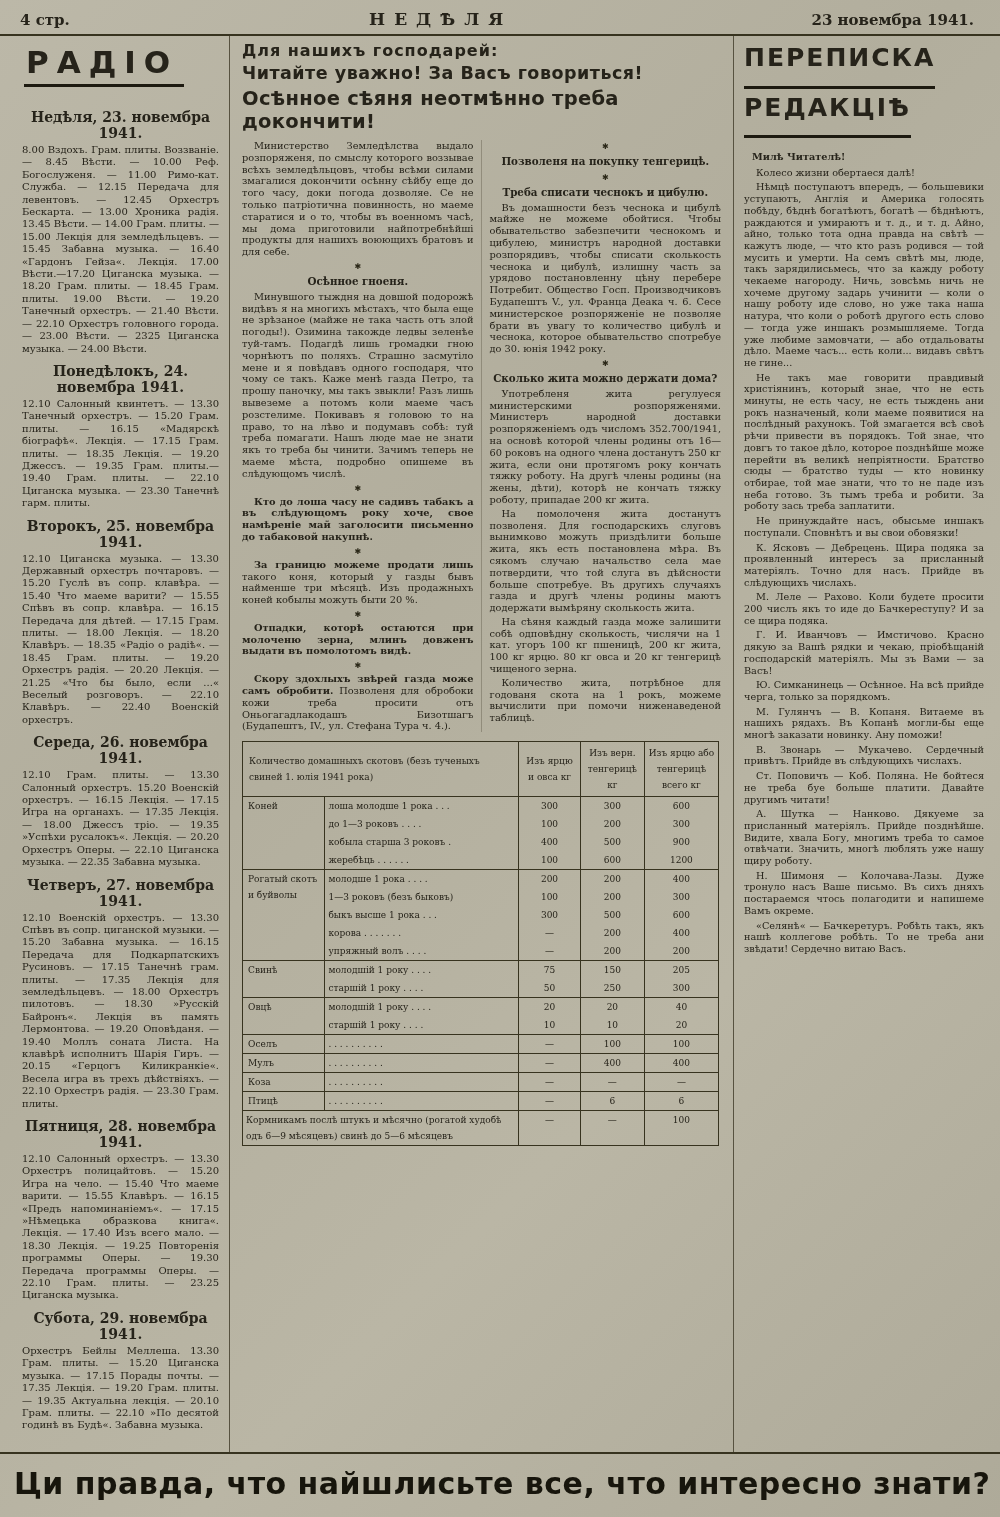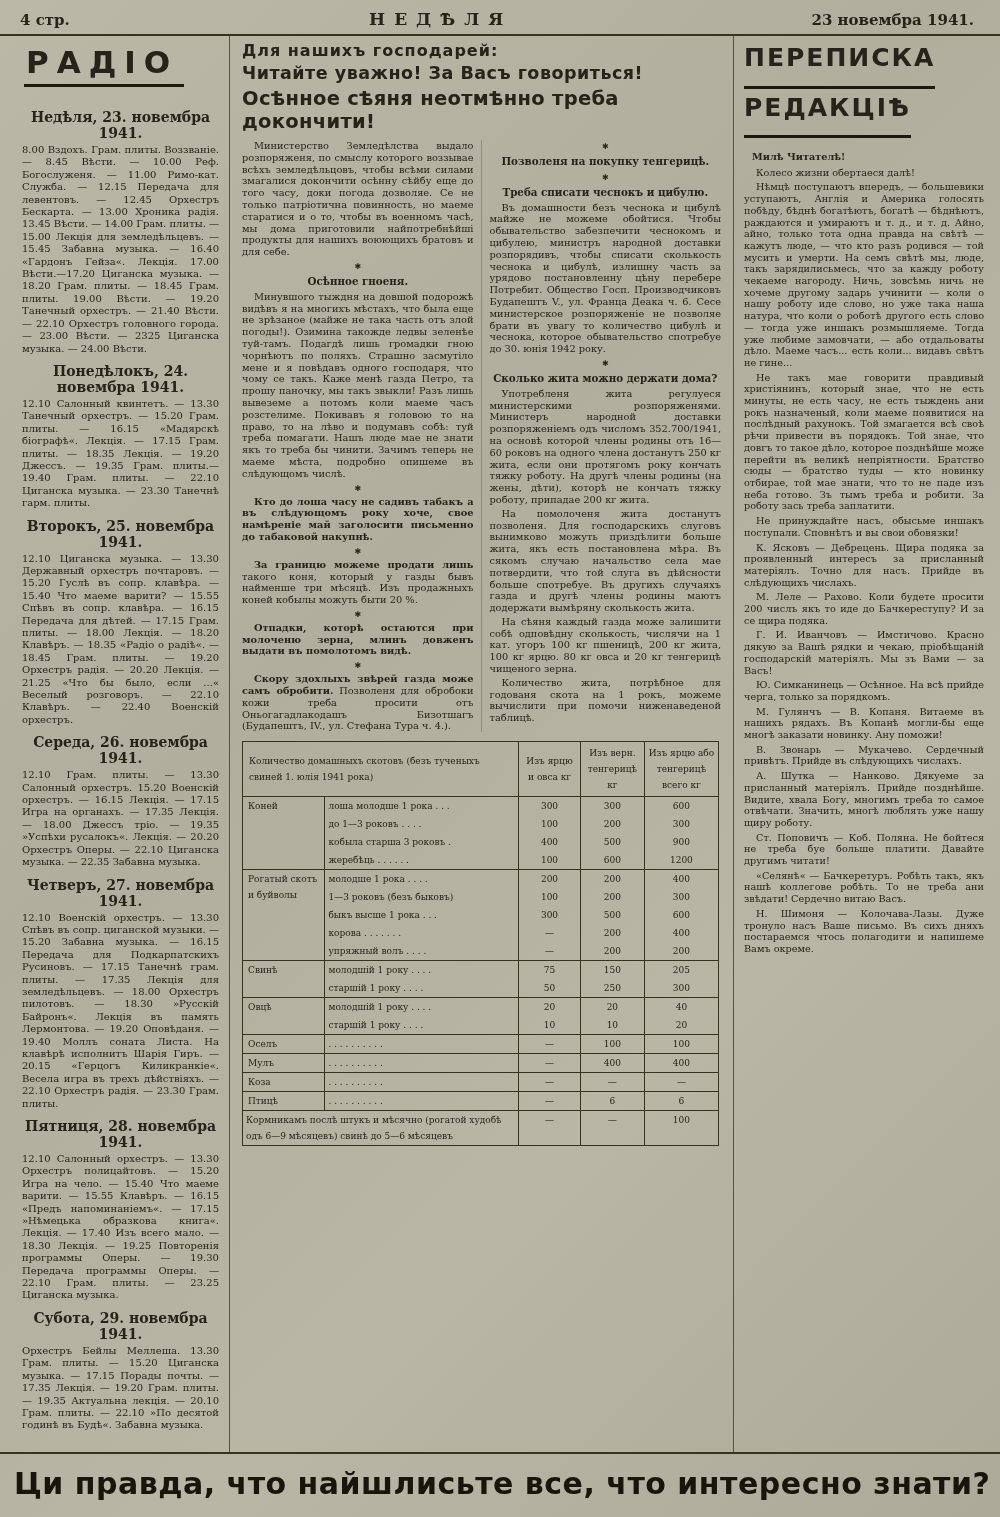--- a/index.html
+++ b/index.html
@@ -297,24 +297,24 @@
           <p>Колесо жизни обертаеся далѣ!</p>
           <p>Нѣмцѣ поступаютъ впередъ, — большевики уступаютъ, Англiя и Америка голосять побѣду, бѣднѣ богатѣютъ, богатѣ — бѣднѣютъ, раждаются и умираютъ и т. д., и т. д. Айно, айно, только тота одна правда на свѣтѣ — кажутъ люде, — что кто разъ родився — той мусить и умерти. На семъ свѣтѣ мы, люде, такъ зарядилисьмесь, что за кажду роботу чекаеме нагороду. Ничь, зовсѣмь ничь не хочеме другому задарь учинити — коли о нашу роботу иде слово, но уже така наша натура, что коли о роботѣ другого есть слово — тогда уже иншакъ розмышляеме. Тогда уже любиме замовчати, — або отдальоваты дѣло. Маеме часъ... есть коли... видавъ свѣтъ не гине...</p>
           <p>Не такъ мае говорити правдивый христiянинъ, который знае, что не есть минуты, не есть часу, не есть тыждень ани рокъ назначеный, коли маеме появитися на послѣдный рахунокъ. Той змагается всѣ своѣ рѣчи привести въ порядокъ. Той знае, что довгъ то такое дѣло, которое позднѣйше може перейти въ великѣ непрiятности. Братство сюды — братство туды — кто новинку отбирае, той мае знати, что то не паде изъ неба готово. Зъ тымъ треба и робити. За роботу зась треба заплатити.</p>
           <p>Не принуждайте насъ, обысьме иншакъ поступали. Сповнѣтъ и вы свои обовязки!</p>
           <p><b>К. Ясковъ — Дебрецень.</b> <span>Щира подяка за проявленный интересъ за присланный матерiялъ. Точно для насъ. Прийде въ слѣдующихъ числахъ.</span></p>
           <p><b>М. Леле — Рахово.</b> <span>Коли будете просити 200 числъ якъ то иде до Бачкереступу? И за се щира подяка.</span></p>
           <p><b>Г. И. Иванчовъ — Имстичово.</b> <span>Красно дякую за Вашѣ рядки и чекаю, прiобѣщанiй господарскiй матерiялъ. Мы зъ Вами — за Васъ!</span></p>
           <p><b>Ю. Симканинець — Осѣнное.</b> <span>На всѣ прийде черга, только за порядкомъ.</span></p>
           <p><b>М. Гулянчъ — В. Копаня.</b> <span>Витаеме въ нашихъ рядахъ. Въ Копанѣ могли-бы еще многѣ заказати новинку. Ану поможи!</span></p>
           <p><b>В. Звонарь — Мукачево.</b> <span>Сердечный привѣтъ. Прийде въ слѣдующихъ числахъ.</span></p>
+          <p><b>Ст. Поповичъ — Коб. Поляна.</b> <span>Не бойтеся не треба буе больше платити. Давайте другимъ читати!</span></p>
           <p><b>А. Шутка — Нанково.</b> <span>Дякуеме за присланный матерiялъ. Прийде позднѣйше. Видите, хвала Богу, многимъ треба то самое отвѣчати. Значить, многѣ люблять уже нашу щиру роботу.</span></p>
-          <p><b>Ст. Поповичъ — Коб. Поляна.</b> <span>Не бойтеся не треба буе больше платити. Давайте другимъ читати!</span></p>
+          <p><b>Н. Шимоня — Колочава-Лазы.</b> <span>Дуже тронуло насъ Ваше письмо. Въ сихъ дняхъ постараемся чтось полагодити и напишеме Вамъ окреме.</span></p>
           <p><b>«Селянѣ« — Бачкеретуръ.</b> <span>Робѣть такъ, якъ нашѣ коллегове робѣть. То не треба ани звѣдати! Сердечно витаю Васъ.</span></p>
-          <p><b>Н. Шимоня — Колочава-Лазы.</b> <span>Дуже тронуло насъ Ваше письмо. Въ сихъ дняхъ постараемся чтось полагодити и напишеме Вамъ окреме.</span></p>
         </div>
     </div>
 
   </div>
 
   <div class="banner">
     <div class="banner-text">Ци правда, что найшлисьте все, что интересно знати?</div>
   </div>
 
 </div>

